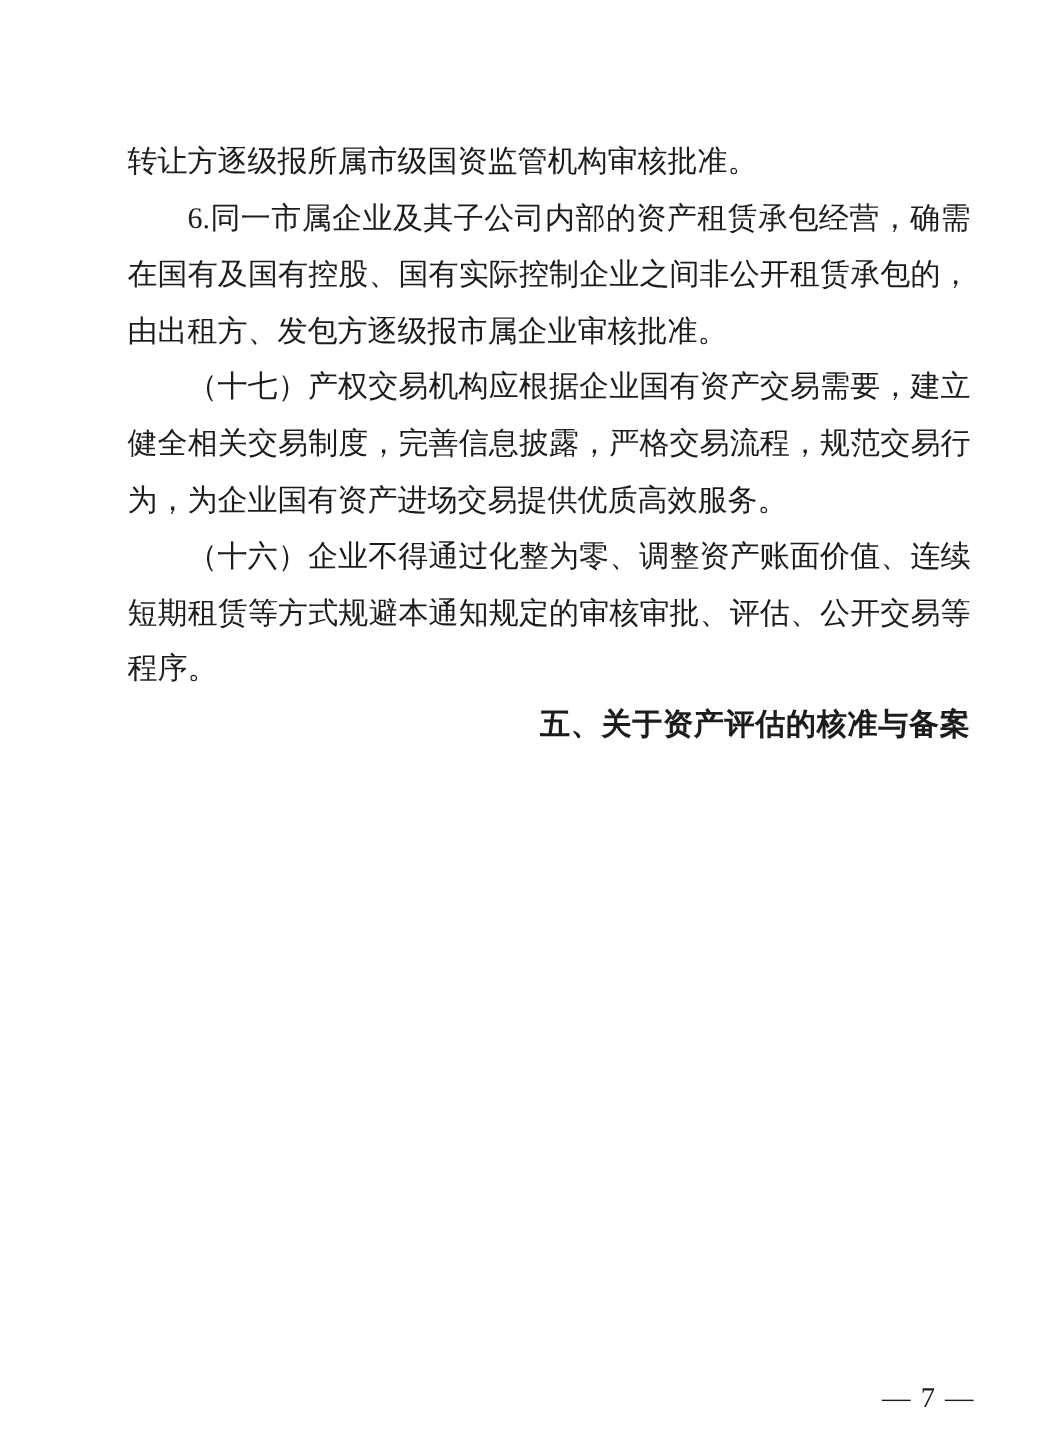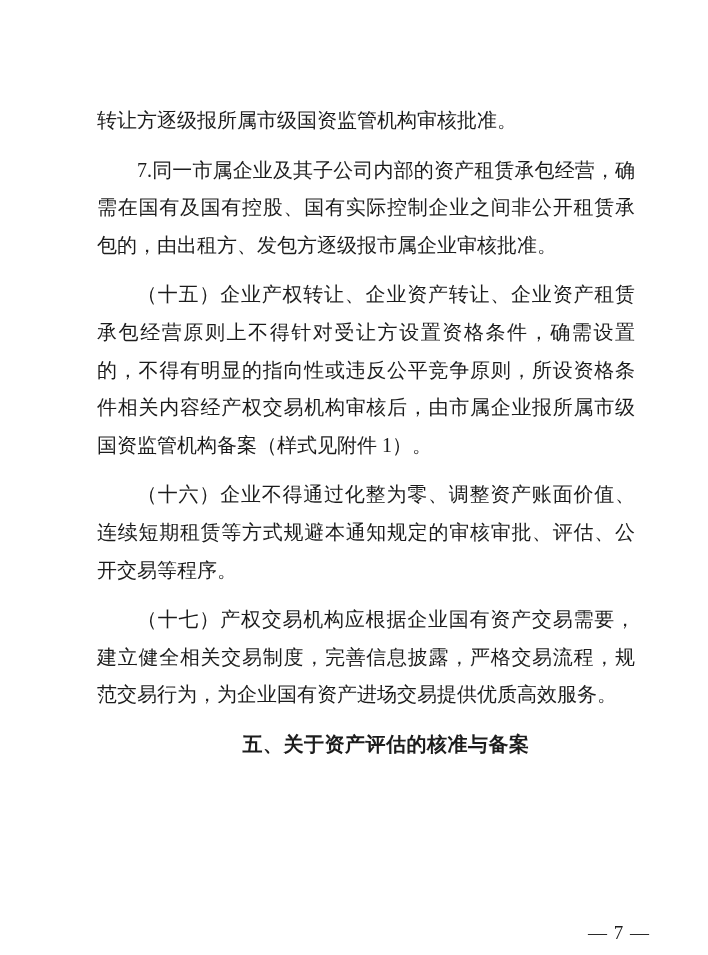--- a/index.html
+++ b/index.html
@@ -20,53 +20,52 @@
     position: absolute;
     left: 85px;
     top: 90px;
     width: 562px;
     font-size: 20px;
     line-height: 37.6px;
     text-align: justify;
     text-justify: inter-ideograph;
   }
   p.para {
-    margin: 12px;
+    margin: 0;
     padding: 0;
     text-indent: 2em;
   }
   p.para.no-indent {
     text-indent: 0;
   }
   p.heading {
     margin: 0;
     padding: 0;
     text-indent: 2em;
-    font-family: Liberation Serif, serif;
+    font-family: Liberation Mono, monospace;
     font-weight: 700;
-    text-align: center;
+    text-align: right;
     letter-spacing: 0.5px;
   }
   .page-number {
     position: absolute;
     top: 922px;
     right: 58px;
     font-size: 19px;
     line-height: 22px;
     letter-spacing: 1px;
     color: #1c1c1c;
     white-space: nowrap;
   }
 </style>
 </head>
 <body>
 
 <div class="page">
   <main class="doc-body" id="doc-body">
       <p class="para no-indent">转让方逐级报所属市级国资监管机构审核批准。</p>
-      <p class="para">7.同一市属企业及其子公司内部的资产租赁承包经营，确需在国有及国有控股、国有实际控制企业之间非公开租赁承包的，由出租方、发包方逐级报市属企业审核批准。</p>
-      <p class="para">（十五）企业产权转让、企业资产转让、企业资产租赁承包经营原则上不得针对受让方设置资格条件，确需设置的，不得有明显的指向性或违反公平竞争原则，所设资格条件相关内容经产权交易机构审核后，由市属企业报所属市级国资监管机构备案（样式见附件 1）。</p>
+      <p class="para">6.同一市属企业及其子公司内部的资产租赁承包经营，确需在国有及国有控股、国有实际控制企业之间非公开租赁承包的，由出租方、发包方逐级报市属企业审核批准。</p>
+      <p class="para">（十七）产权交易机构应根据企业国有资产交易需要，建立健全相关交易制度，完善信息披露，严格交易流程，规范交易行为，为企业国有资产进场交易提供优质高效服务。</p>
       <p class="para">（十六）企业不得通过化整为零、调整资产账面价值、连续短期租赁等方式规避本通知规定的审核审批、评估、公开交易等程序。</p>
-      <p class="para">（十七）产权交易机构应根据企业国有资产交易需要，建立健全相关交易制度，完善信息披露，严格交易流程，规范交易行为，为企业国有资产进场交易提供优质高效服务。</p>
       <p class="heading">五、关于资产评估的核准与备案</p>
     </main>
   <div class="page-number">— 7 —</div>
 </div>
 
 </body></html>

